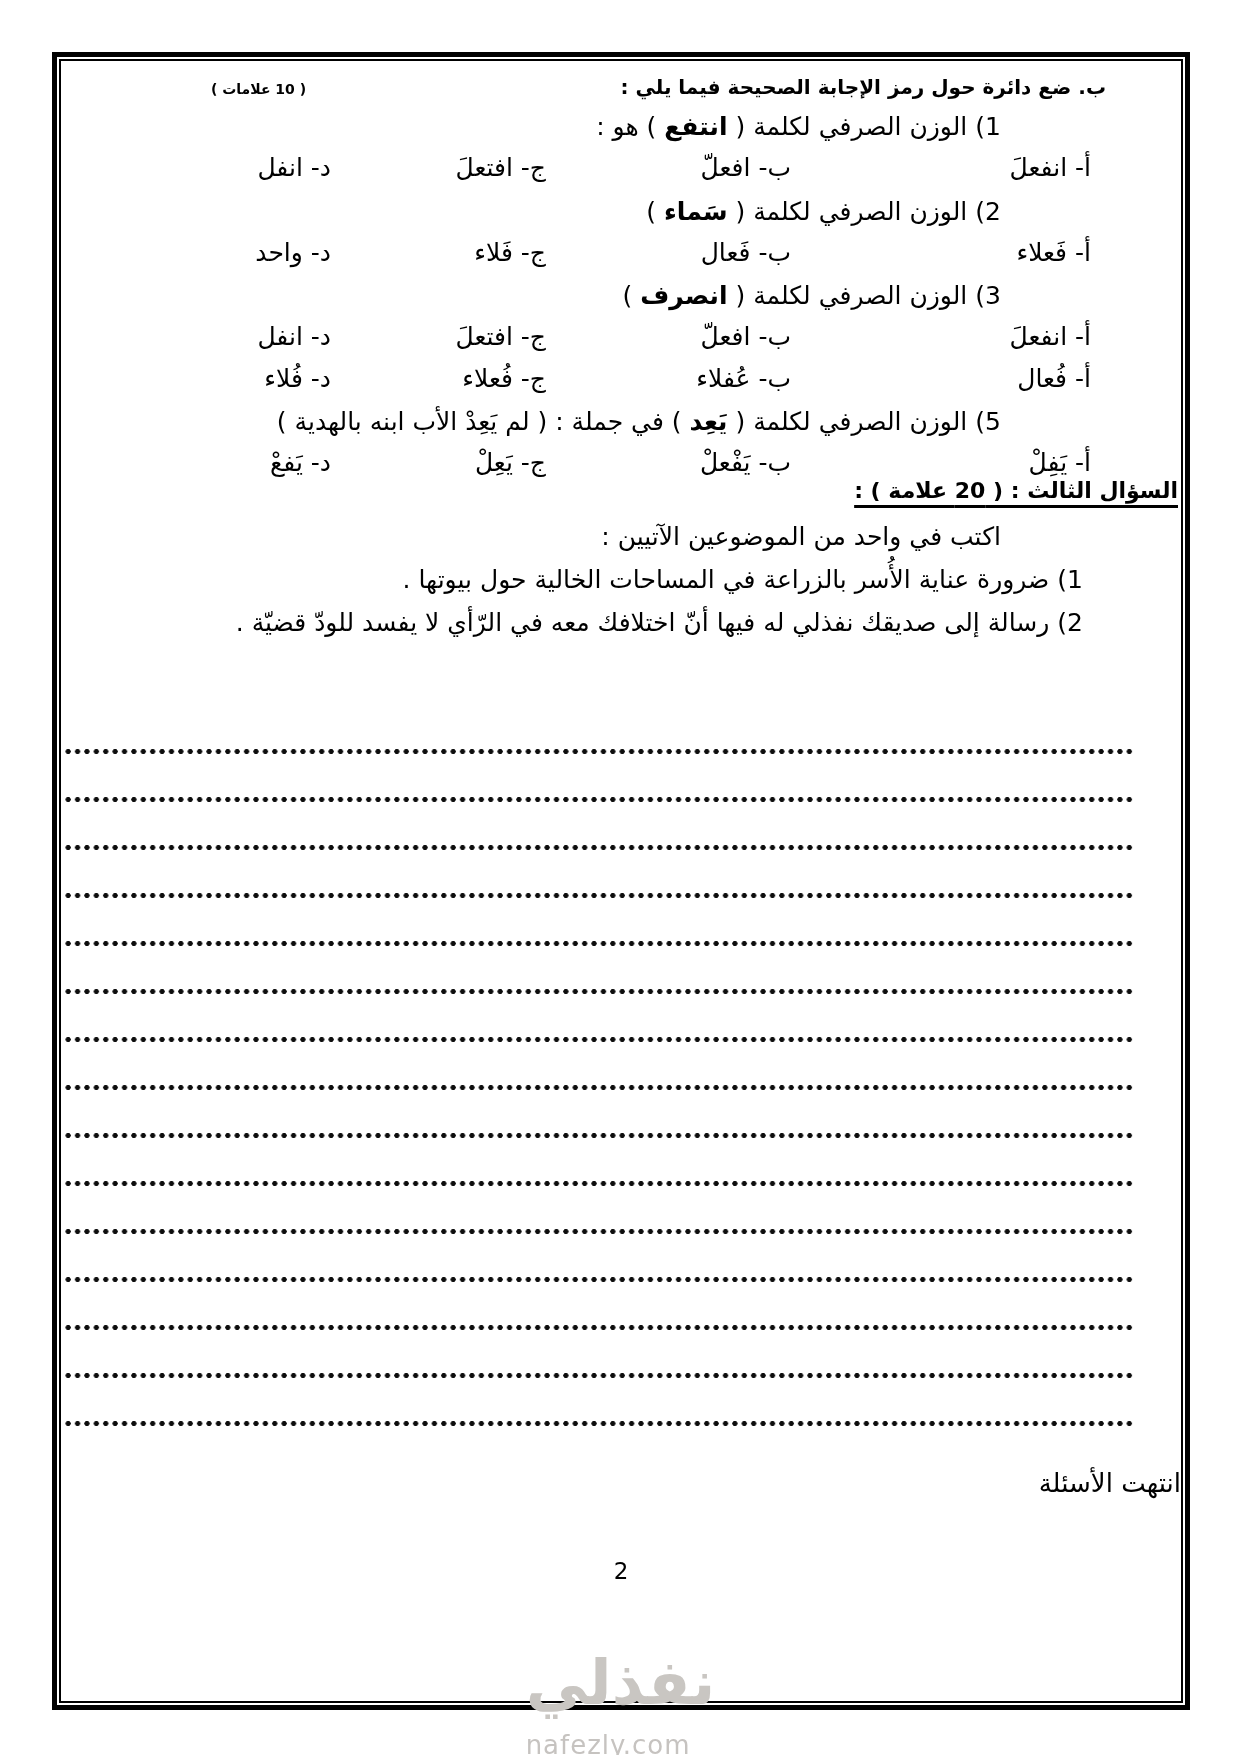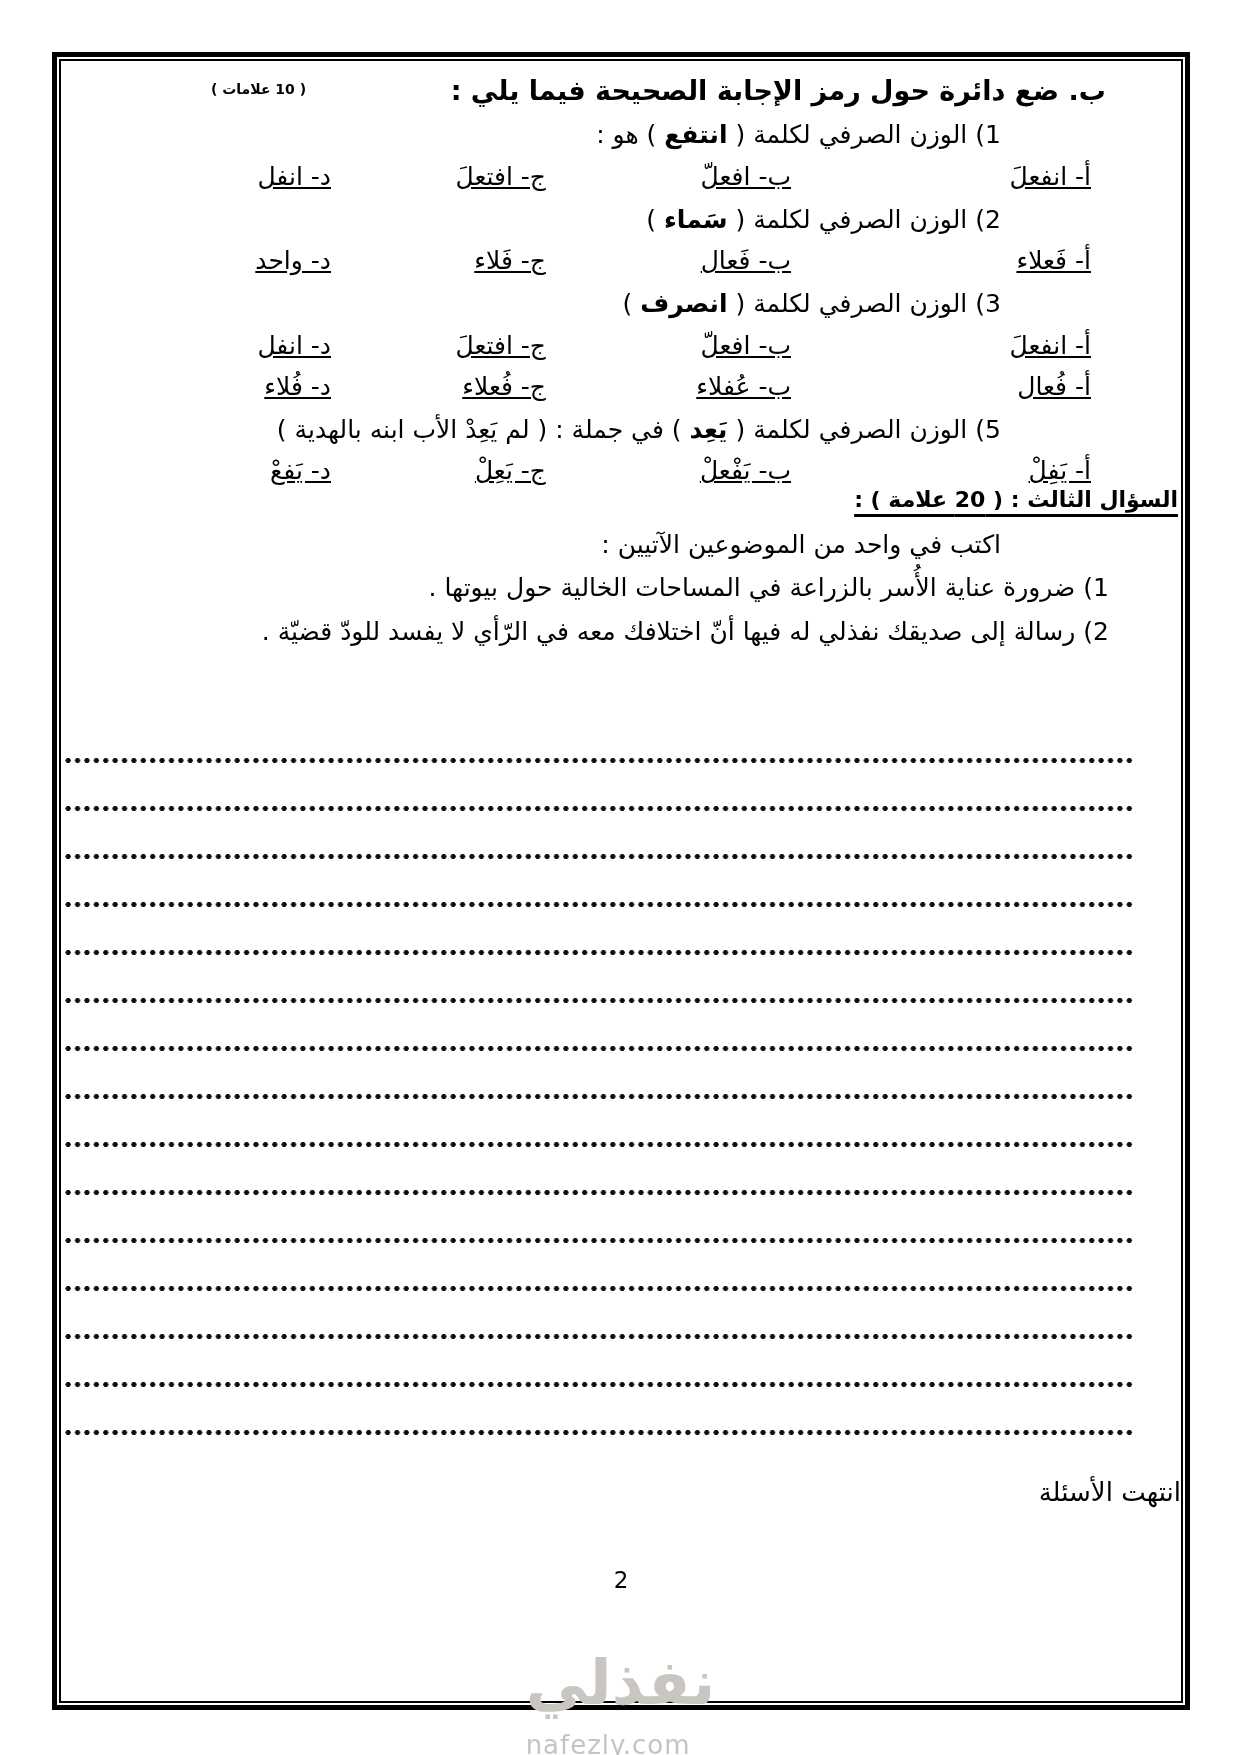--- a/index.html
+++ b/index.html
@@ -9,35 +9,35 @@
     color:#000;direction:rtl;
   }
   .page{position:absolute;inset:0;background:#fff;}
   
   .frame{position:absolute;left:52px;top:52px;right:51px;bottom:45px;border:5px solid #000;}
   .frame-inner{position:absolute;inset:2px;border:2px solid #000;overflow:hidden;}
   .content{position:absolute;inset:0;padding-top:8px;}
 
   .header-row{display:flex;justify-content:space-between;align-items:flex-start;
     padding:6px 75px 0 0;}
-  .b-title{font-size:27px;font-weight:bold;line-height:1.2;}
+  .b-title{font-size:20px;font-weight:bold;line-height:1.2;}
   .marks-note{font-size:14px;font-weight:bold;margin-left:150px;margin-top:6px;white-space:nowrap;}
 
   .q-line{font-size:25px;line-height:1.25;padding-right:180px;margin-top:12px;}
   .q-num{margin-left:8px;}
   .kw{font-weight:bold;}
 
   .opt-row{display:grid;grid-template-columns:300px 245px 215px auto;
     padding-right:90px;font-size:25px;line-height:1.25;margin-top:10px;}
-  .opt{white-space:nowrap;text-decoration:underline;}
+  .opt{white-space:nowrap;}
 
   .s3-heading{font-size:22px;font-weight:bold;line-height:1.2;
     padding-right:3px;text-decoration:underline;text-decoration-thickness:2.5px;text-underline-offset:7px;}
   .intro-line{font-size:25px;line-height:1.25;padding-right:180px;margin-top:16px;}
-  .topic-line{font-size:25px;line-height:1.25;padding-right:72px;margin-top:12px;}
+  .topic-line{font-size:25px;line-height:1.25;padding-right:98px;margin-top:12px;}
 
   .answer-lines{margin-top:110px;}
   .dot-line{height:7px;margin:0 47px 41px 4px;
     background-image:radial-gradient(circle,#0d0d0d 2.3px,transparent 2.8px);
     background-size:9.4px 7px;background-repeat:repeat-x;background-position:right center;}
 
   .end-note{text-align:right;font-size:26px;margin-top:18px;}
   .page-num{text-align:center;font-size:23px;margin-top:60px;}
 
   .watermark{position:absolute;left:50%;top:1652px;transform:translateX(-50%);

